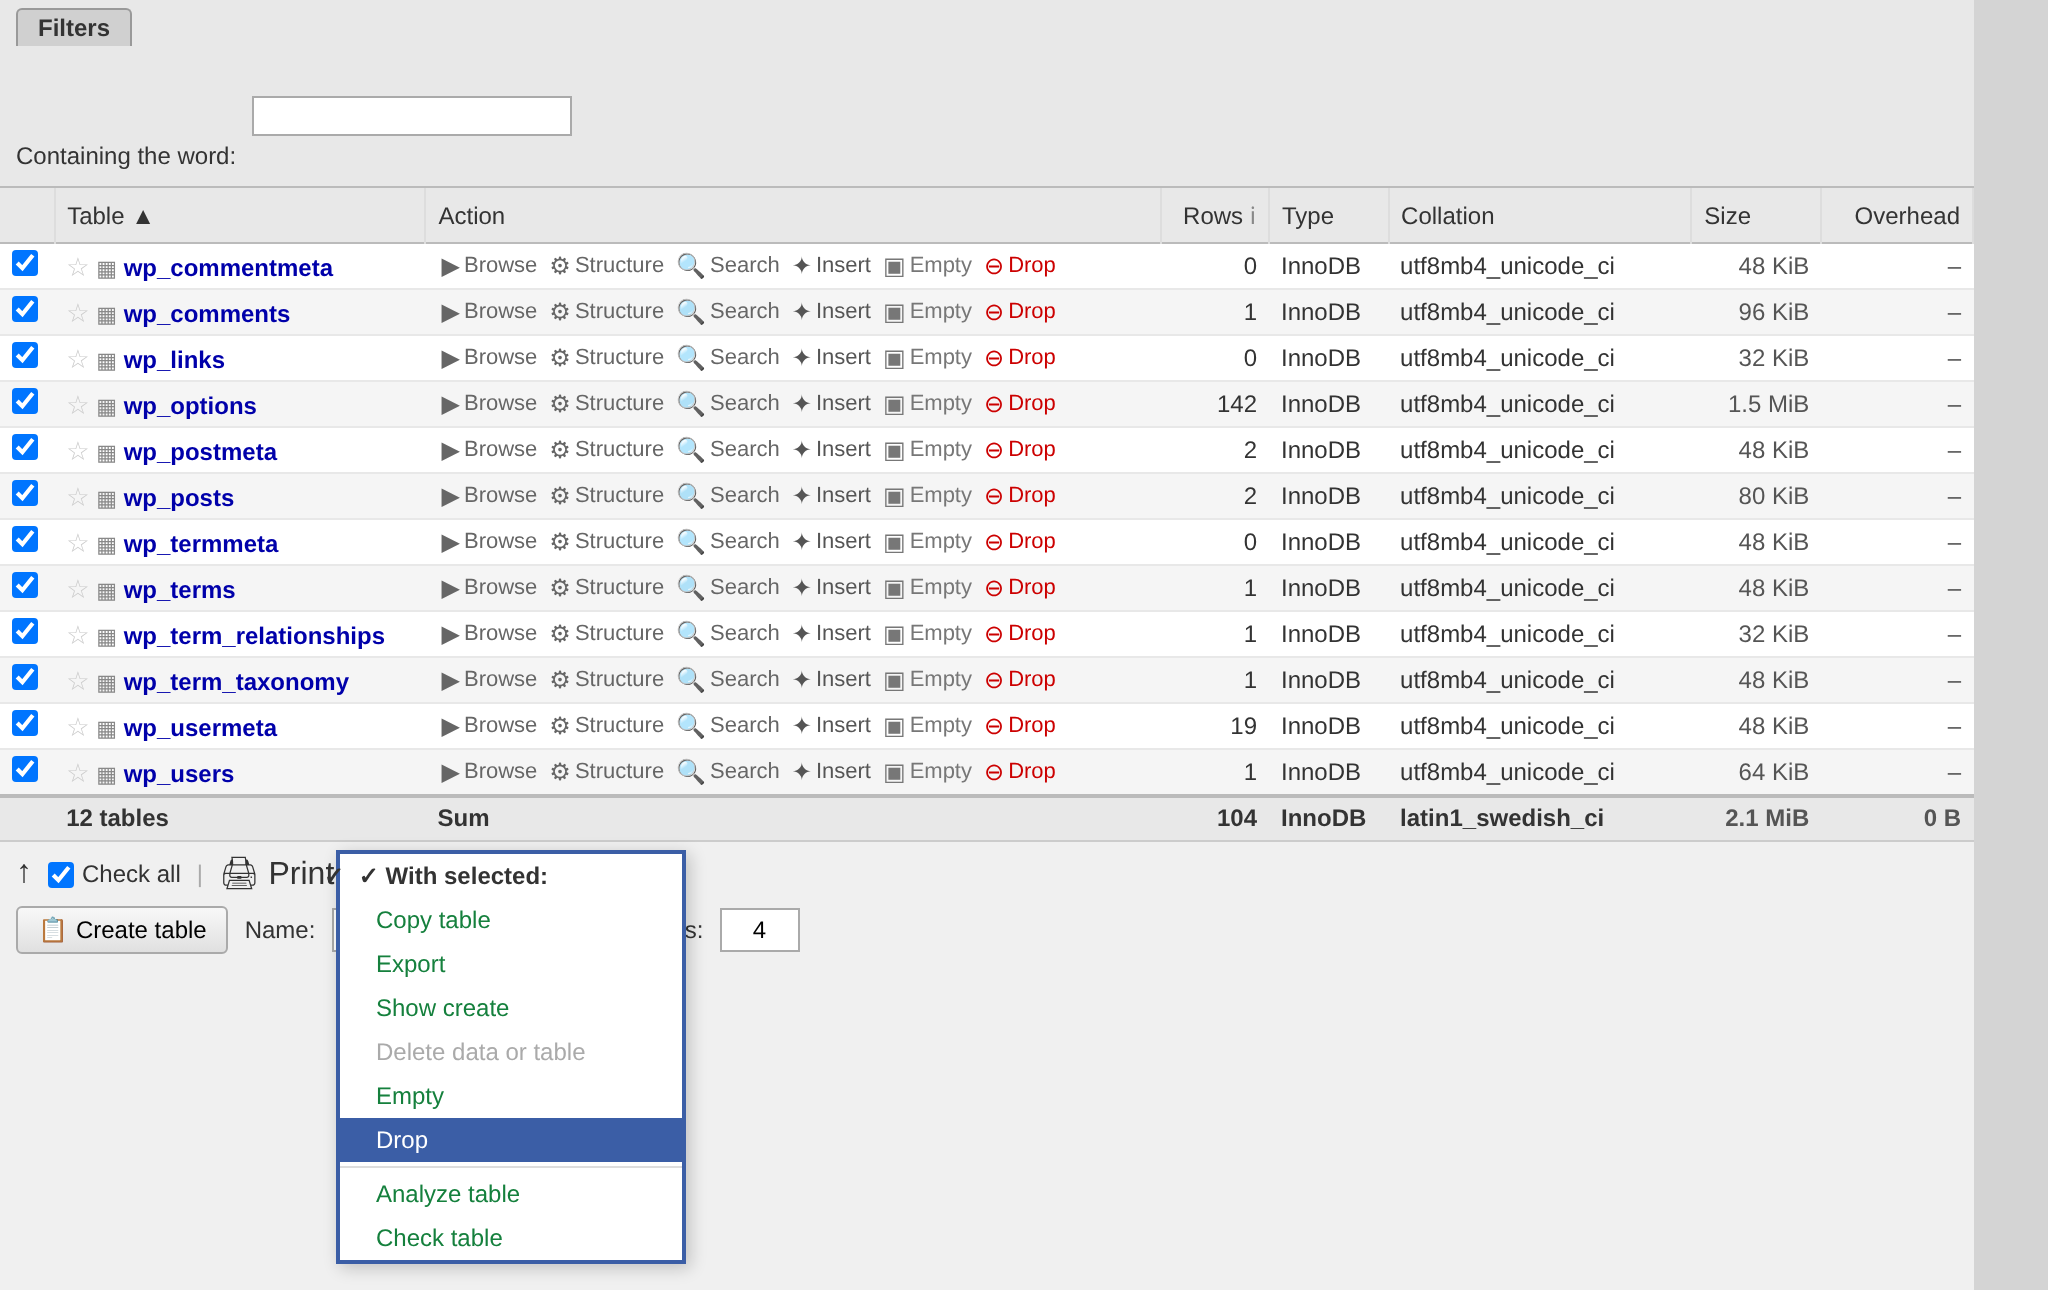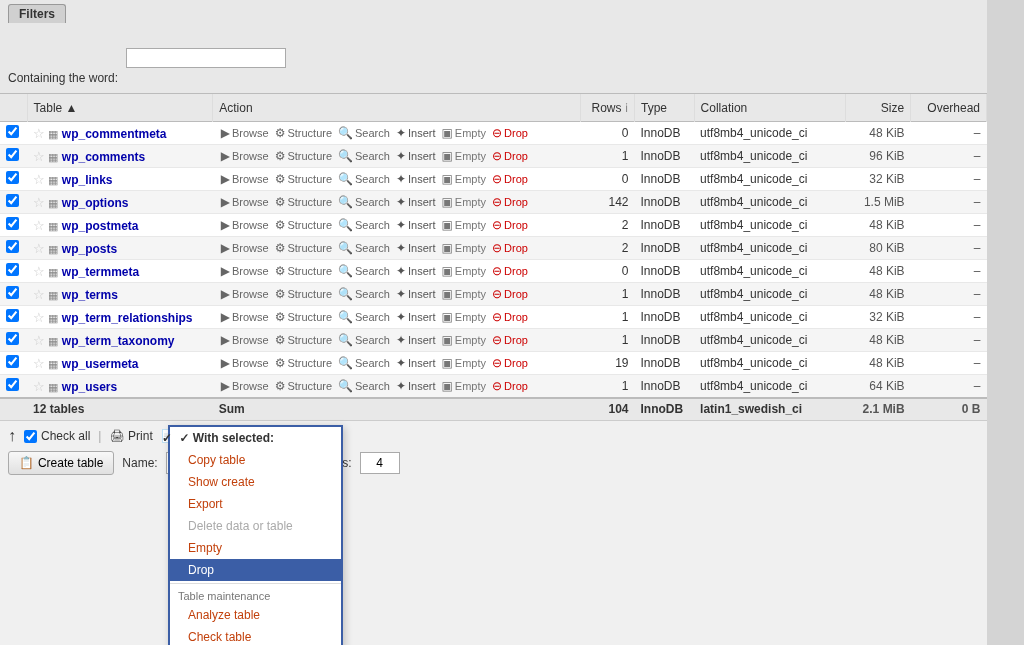--- a/index.html
+++ b/index.html
@@ -70,21 +70,21 @@
       font-weight: normal;
       border-right: 1px solid #ddd;
       white-space: nowrap;
     }
     table.data-table thead th.col-checkbox { width: 24px; }
     table.data-table thead th.col-table { width: 155px; }
     table.data-table thead th.col-action { width: 340px; }
     table.data-table thead th.col-rows { width: 45px; text-align: right; }
     table.data-table thead th.col-type { width: 55px; }
     table.data-table thead th.col-collation { width: 140px; }
-    table.data-table thead th.col-size { width: 60px; text-align: right; }
+    table.data-table thead th.col-size { width: 60px; }
     table.data-table thead th.col-overhead { width: 70px; text-align: right; }
     table.data-table tbody tr {
       border-bottom: 1px solid #e8e8e8;
     }
     table.data-table tbody tr:nth-child(even) {
       background: #f5f5f5;
     }
     table.data-table tbody tr:nth-child(odd) {
       background: white;
     }
@@ -130,21 +130,21 @@
       border-top: 1px solid #ccc;
     }
     .bottom-row1 {
       display: flex;
       align-items: center;
       gap: 8px;
       margin-bottom: 6px;
     }
     .check-all-area { display: flex; align-items: center; gap: 4px; }
     .check-all-area input { width: 13px; height: 13px; }
-    .btn-print { font-size: 12px; cursor: pointer; color: #333; background: none; border: none; }
+    .btn-print { font-size: 16px; cursor: pointer; color: #333; background: none; border: none; }
     .btn-data-dict { font-size: 12px; cursor: pointer; color: #333; background: none; border: none; }
     .btn-create-table {
       display: inline-flex; align-items: center; gap: 4px;
       padding: 4px 10px;
       background: linear-gradient(to bottom, #f8f8f8, #e0e0e0);
       border: 1px solid #aaa;
       border-radius: 3px;
       cursor: pointer;
       font-size: 12px;
     }
@@ -176,21 +176,21 @@
       width: 175px;
       background: white;
       border: 1px solid #aaa;
       box-shadow: 2px 2px 8px rgba(0,0,0,0.2);
       z-index: 100;
       font-size: 12px;
     }
     .menu-item {
       padding: 4px 18px;
       cursor: pointer;
-      color: #c2410c;
+      color: #15803d;
     }
     .menu-item.checked::before {
       content: '✓';
       margin-left: -14px;
       margin-right: 4px;
     }
     .menu-item.highlighted {
       background: #3b5ea6;
       color: white;
     }
@@ -584,24 +584,23 @@
       <span>columns:</span>
       <input class="columns-input" type="text" value="4" style="">
     </div>
   </div>
 
   <div class="context-menu menu-border">
     <div class="menu-item checked" style="font-weight:bold; color:#333; padding-left:6px;">
       <span>✓ </span><span>With selected:</span>
     </div>
     <div class="menu-item">Copy table</div>
+    <div class="menu-item">Export</div>
     <div class="menu-item">Show create</div>
-    <div class="menu-item">Export</div>
     <div class="menu-item disabled">Delete data or table</div>
     <div class="menu-item">Empty</div>
     <div class="menu-item highlighted">Drop</div>
     <hr class="menu-divider">
-    <div class="menu-section-header">Table maintenance</div>
     <div class="menu-item">Analyze table</div>
     <div class="menu-item">Check table</div>
 
   </div>
 </div>
 
 </body></html>

